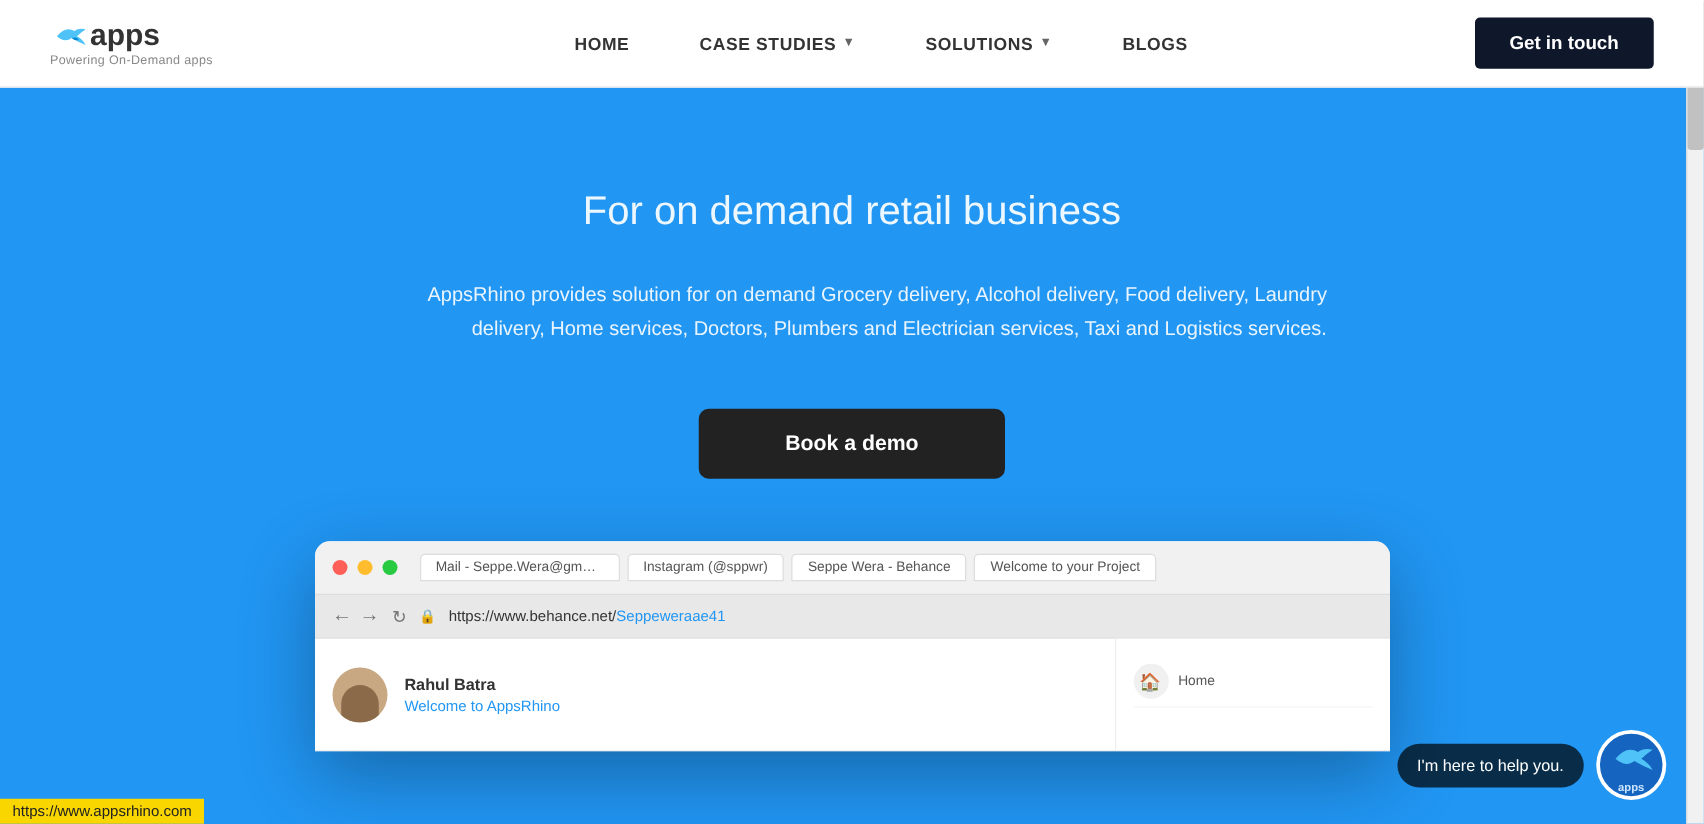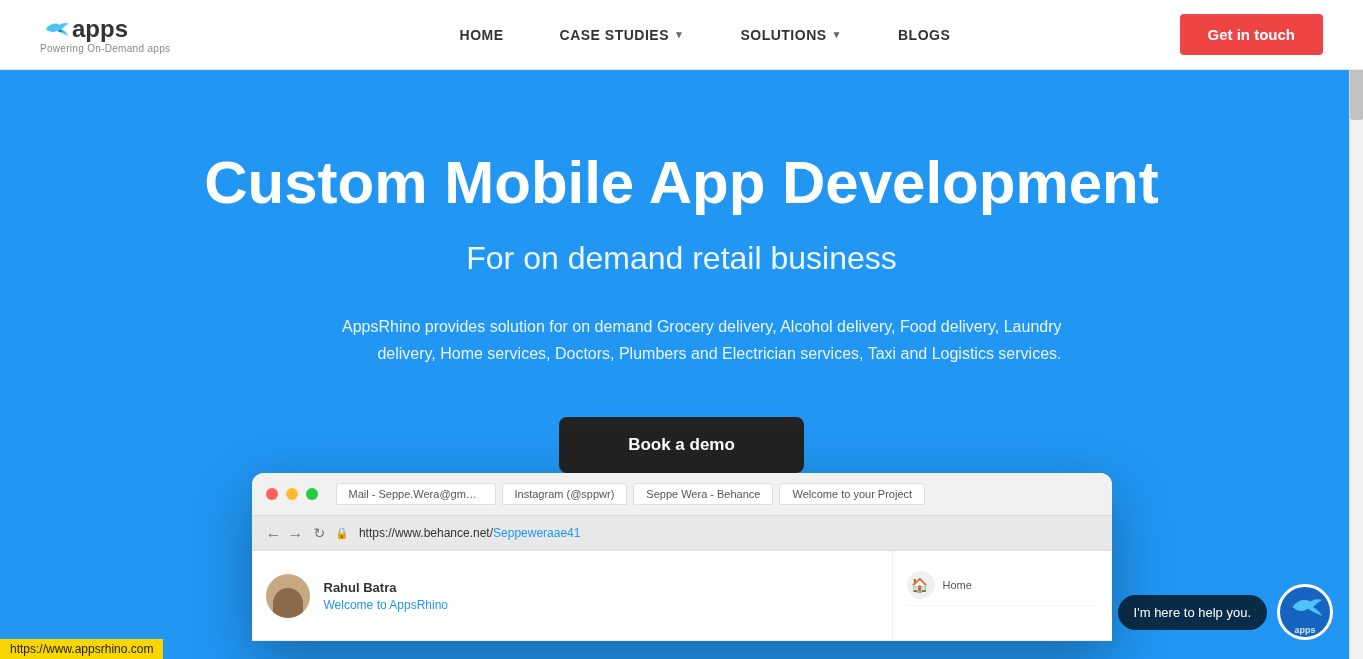--- a/index.html
+++ b/index.html
@@ -61,21 +61,21 @@
       text-transform: uppercase;
       letter-spacing: 0.5px;
       position: relative;
       gap: 5px;
     }
     .dropdown-arrow {
       font-size: 10px;
       color: #666;
     }
     .nav-cta {
-      background: #ef4444;
+      background: #0f172a;
       color: #fff;
       border: none;
       padding: 12px 28px;
       border-radius: 4px;
       font-size: 15px;
       font-weight: 600;
       cursor: pointer;
       white-space: nowrap;
     }
 
@@ -134,20 +134,21 @@
     }
     .book-demo-btn {
       background: #222;
       color: #fff;
       border: none;
       padding: 18px 69px;
       border-radius: 8px;
       font-size: 17px;
       font-weight: 600;
       cursor: pointer;
+      margin-bottom: 50px;
       text-align: right;
     }
 
     
     .browser-mockup {
       width: 860px;
       background: #fff;
       border-radius: 12px 12px 0 0;
       overflow: hidden;
       box-shadow: 0 20px 60px rgba(0,0,0,0.3);
@@ -374,21 +375,20 @@
     </div>
     <div class="nav-item">
       <span>BLOGS</span>
     </div>
   </div>
 
   <button class="nav-cta">Get in touch</button>
 </nav>
 
 <section class="hero">
-  <h1 class="hero-title">Custom Mobile App Development</h1>
   <h2 class="hero-subtitle">For on demand retail business</h2>
   <p class="hero-desc">AppsRhino provides solution for on demand Grocery delivery, Alcohol delivery, Food delivery, Laundry delivery, Home services, Doctors, Plumbers and Electrician services, Taxi and Logistics services.</p>
   <button class="book-demo-btn">Book a demo</button>
 
   <div class="browser-mockup">
     <div class="browser-bar">
       <span class="browser-dot dot-red"></span>
       <span class="browser-dot dot-yellow"></span>
       <span class="browser-dot dot-green"></span>
       <div class="browser-tabs">

